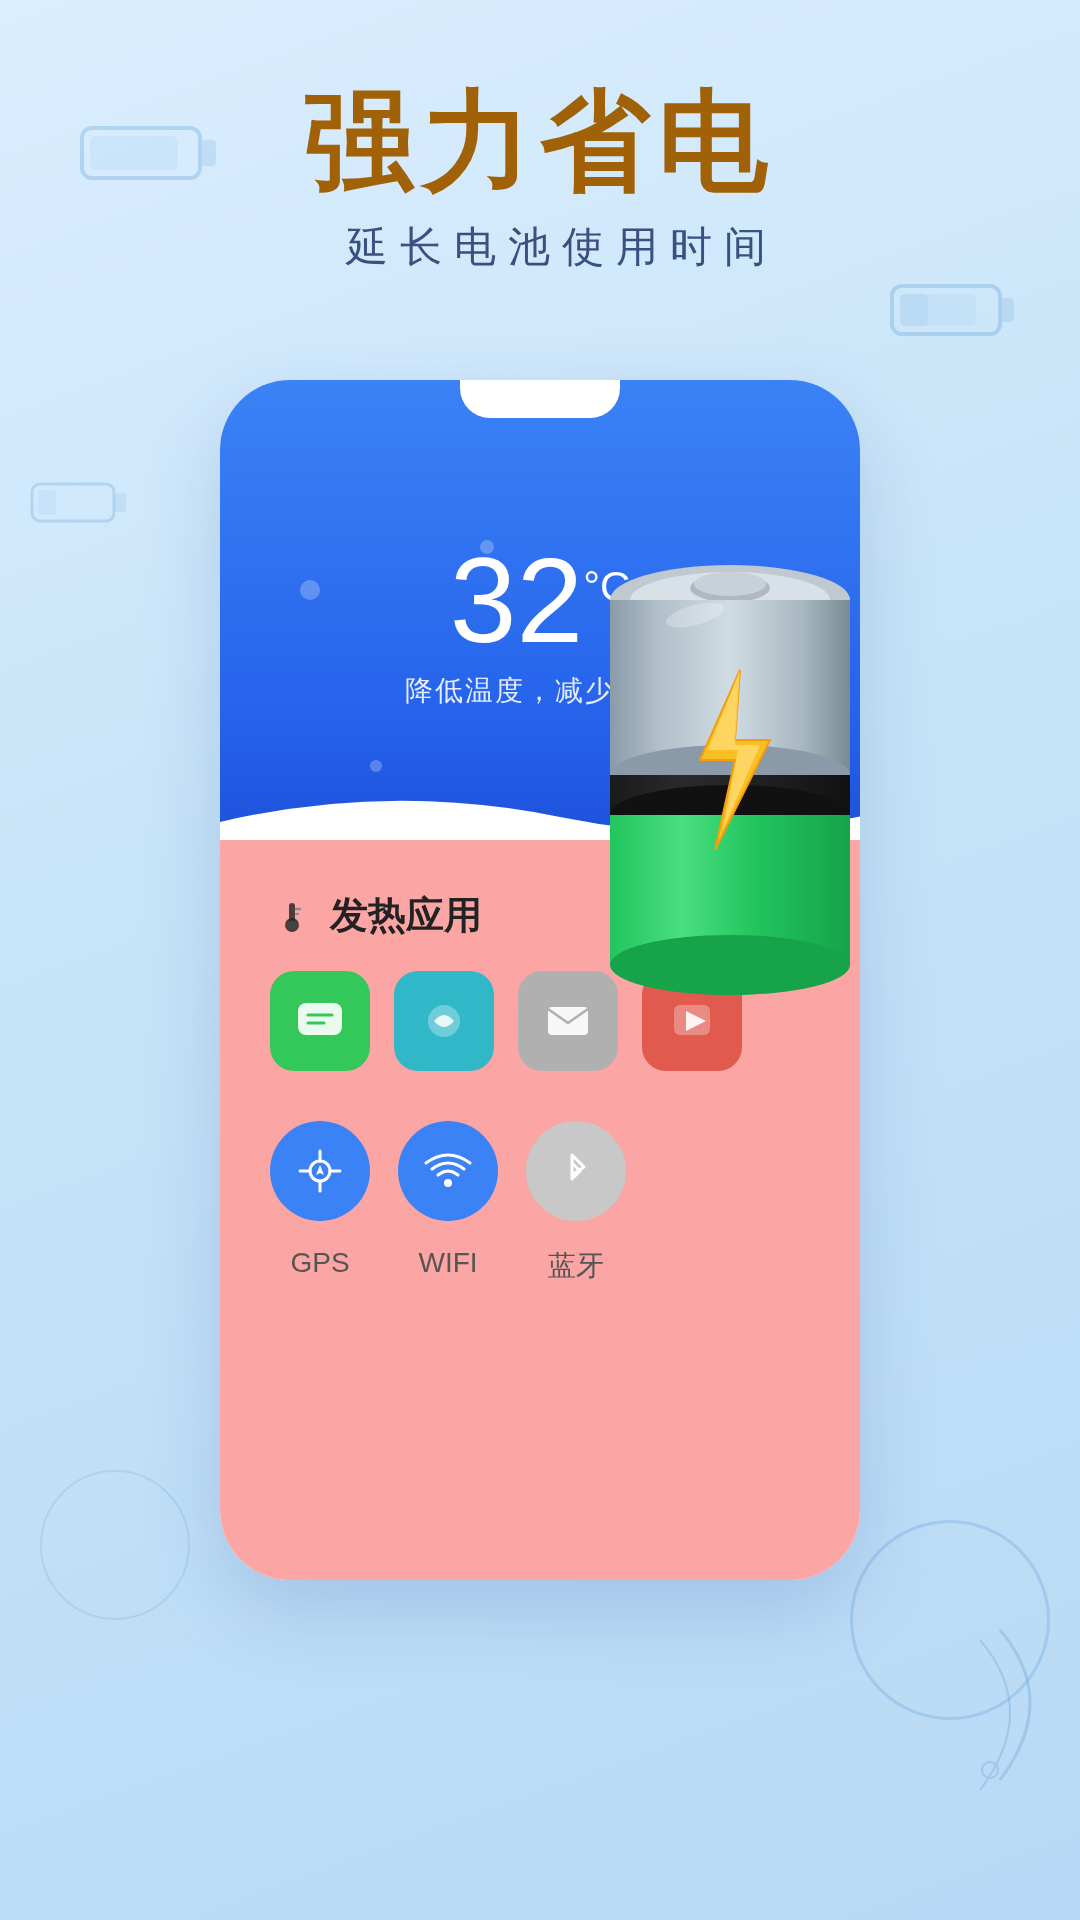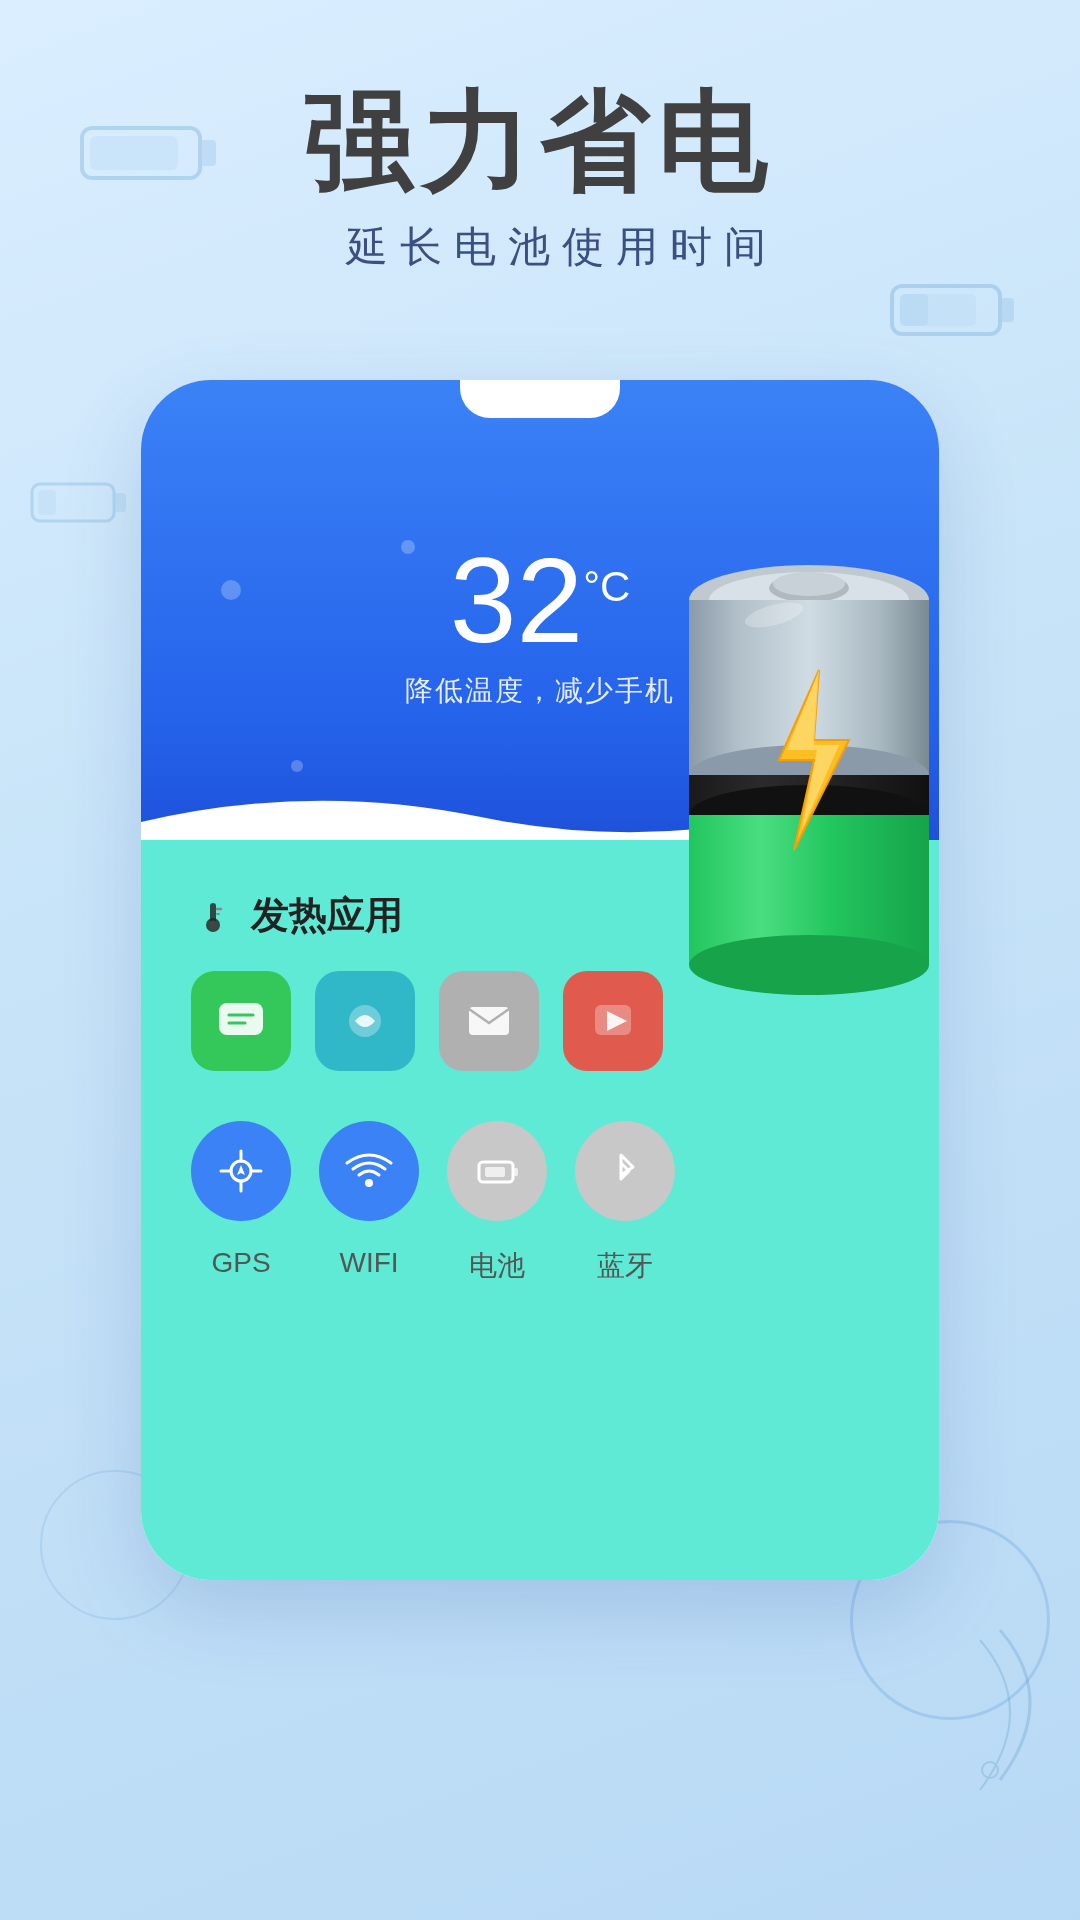--- a/index.html
+++ b/index.html
@@ -41,40 +41,40 @@
     
     .header {
       position: absolute;
       top: 80px;
       left: 0; right: 0;
       text-align: center;
     }
     .header-title {
       font-size: 110px;
       font-weight: 900;
-      color: #404040;
+      color: #a16207;
       letter-spacing: 8px;
       line-height: 1.1;
     }
     .header-subtitle {
       font-size: 42px;
       color: #3a5080;
       letter-spacing: 12px;
       margin-top: 18px;
       font-weight: 400;
       margin-left: 44px;
     }
 
     
     .phone-mockup {
       position: absolute;
       top: 380px;
       left: 50%;
       transform: translateX(-50%);
-      width: 798px;
+      width: 640px;
       height: 1200px;
       background: white;
       border-radius: 70px;
       box-shadow: 0 30px 80px rgba(40, 80, 160, 0.18);
       overflow: hidden;
     }
 
     
     .phone-notch {
       position: absolute;
@@ -123,21 +123,21 @@
       left: 0; right: 0;
       text-align: center;
       color: white;
     }
 
     
     .phone-bottom {
       position: absolute;
       top: 460px;
       left: 0; right: 0; bottom: 0;
-      background: #5eead4;
+      background: #fca5a5;
       padding: 50px 50px 40px;
     }
 
     
     .section-title {
       display: flex;
       align-items: center;
       gap: 16px;
       margin-bottom: 30px;
     }
@@ -360,30 +360,20 @@
             <circle cx="26" cy="38" r="4" fill="white"></circle>
             <path d="M16,30 Q26,22 36,30" stroke="white" stroke-width="3" fill="none" stroke-linecap="round"></path>
             <path d="M10,24 Q26,12 42,24" stroke="white" stroke-width="3" fill="none" stroke-linecap="round"></path>
             <path d="M4,18 Q26,2 48,18" stroke="white" stroke-width="3" fill="none" stroke-linecap="round"></path>
           </svg>
         </div>
         <div class="component-label">WIFI</div>
       </div>
 
 
-      <div class="component-item">
-        <div class="component-circle circle-gray">
-          <svg width="52" height="52" viewBox="0 0 52 52" fill="none">
-            <rect x="8" y="17" width="34" height="20" rx="4" stroke="white" stroke-width="3" fill="none"></rect>
-            <rect x="42" y="23" width="5" height="8" rx="2" fill="white" opacity="0.7"></rect>
-            <rect x="14" y="22" width="20" height="10" rx="2" fill="white" opacity="0.7"></rect>
-          </svg>
-        </div>
-        <div class="component-label">电池</div>
-      </div>
 
       <div class="component-item">
         <div class="component-circle circle-gray">
           <svg width="52" height="52" viewBox="0 0 52 52" fill="none">
             <path d="M22,18 L30,26 L22,34 L22,10 L34,22 L22,30" stroke="white" stroke-width="3" fill="none" stroke-linecap="round" stroke-linejoin="round"></path>
           </svg>
         </div>
         <div class="component-label">蓝牙</div>
       </div>
     </div>

